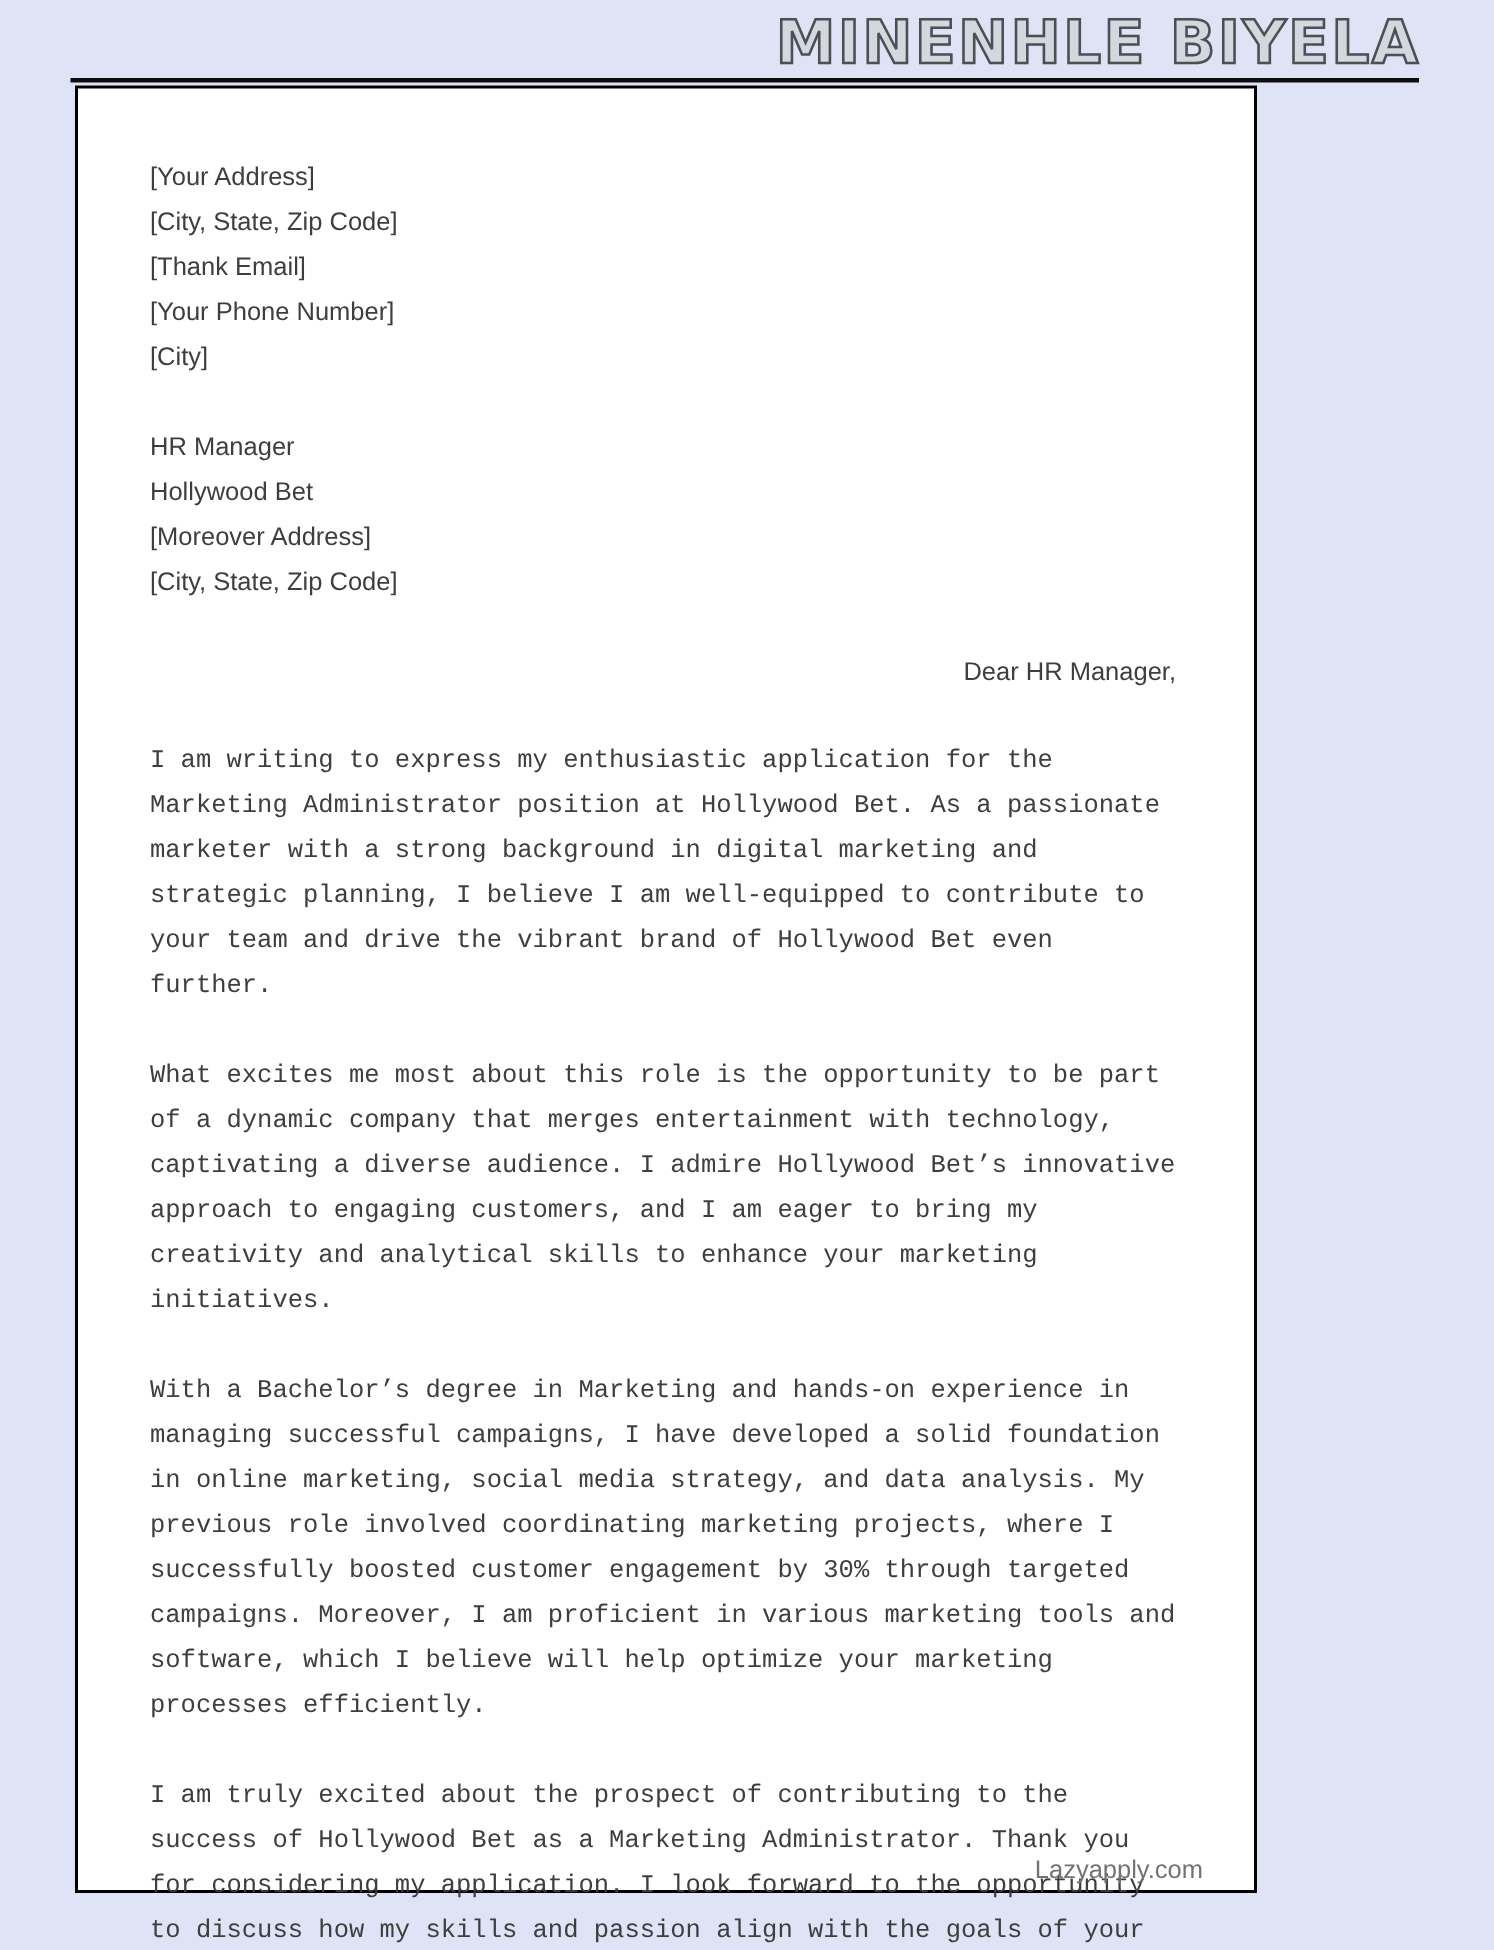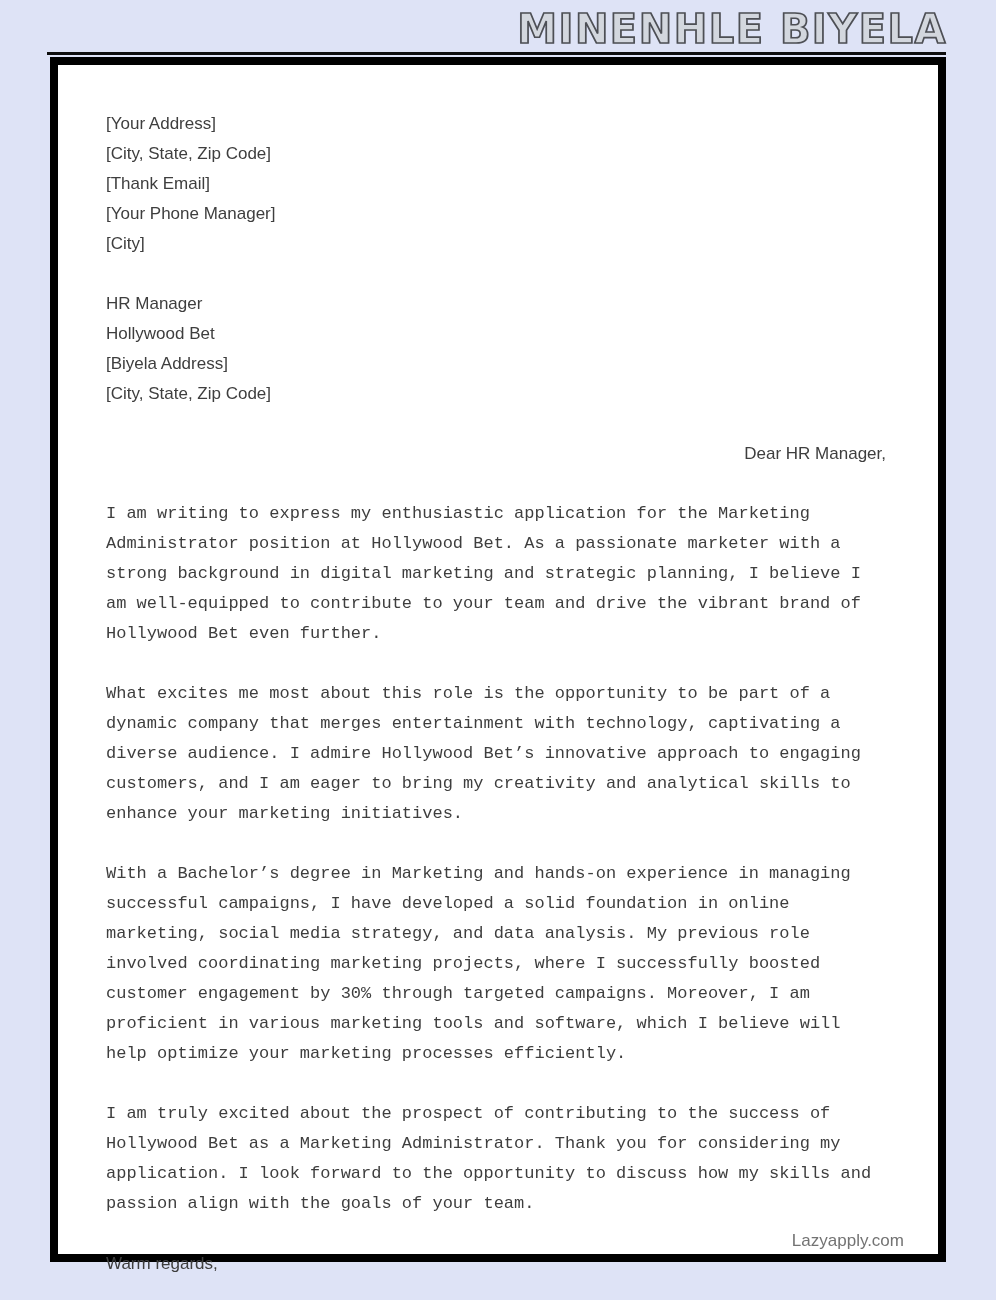--- a/index.html
+++ b/index.html
@@ -39,24 +39,24 @@
     width: 899px;
     height: 3px;
     background: #0e0e0e;
   }
 
   
   .letter {
     position: absolute;
     top: 57px;
     left: 50px;
-    width: 896px;
+    width: 788px;
     height: 1205px;
     background: #ffffff;
-    border: 8px solid #000000;
+    border: 2px solid #000000;
     padding: 44px 52px 0 48px;
   }
 
   .letter p {
     font-size: 17px;
     line-height: 30px;
     color: #3e3e3e;
     max-width: 796px;
   }
 
@@ -87,28 +87,28 @@
 <div class="header-name">MINENHLE BIYELA</div>
 
 <div class="top-rule"></div>
 
 <div class="letter">
 
   <div class="block">
     <p>[Your Address]</p>
     <p>[City, State, Zip Code]</p>
     <p>[Thank Email]</p>
-    <p>[Your Phone Manager]</p>
+    <p>[Your Phone Number]</p>
     <p>[City]</p>
   </div>
 
   <div class="block">
     <p>HR Manager</p>
     <p>Hollywood Bet</p>
-    <p>[Biyela Address]</p>
+    <p>[Moreover Address]</p>
     <p>[City, State, Zip Code]</p>
   </div>
 
   <p class="salutation">Dear HR Manager,</p>
 
   <p class="para">I am writing to express my enthusiastic application for the Marketing Administrator position at Hollywood Bet. As a passionate marketer with a strong background in digital marketing and strategic planning, I believe I am well-equipped to contribute to your team and drive the vibrant brand of Hollywood Bet even further.</p>
   <p class="para">What excites me most about this role is the opportunity to be part of a dynamic company that merges entertainment with technology, captivating a diverse audience. I admire Hollywood Bet’s innovative approach to engaging customers, and I am eager to bring my creativity and analytical skills to enhance your marketing initiatives.</p>
   <p class="para">With a Bachelor’s degree in Marketing and hands-on experience in managing successful campaigns, I have developed a solid foundation in online marketing, social media strategy, and data analysis. My previous role involved coordinating marketing projects, where I successfully boosted customer engagement by 30% through targeted campaigns. Moreover, I am proficient in various marketing tools and software, which I believe will help optimize your marketing processes efficiently.</p>
   <p class="para">I am truly excited about the prospect of contributing to the success of Hollywood Bet as a Marketing Administrator. Thank you for considering my application. I look forward to the opportunity to discuss how my skills and passion align with the goals of your team.</p>
 

